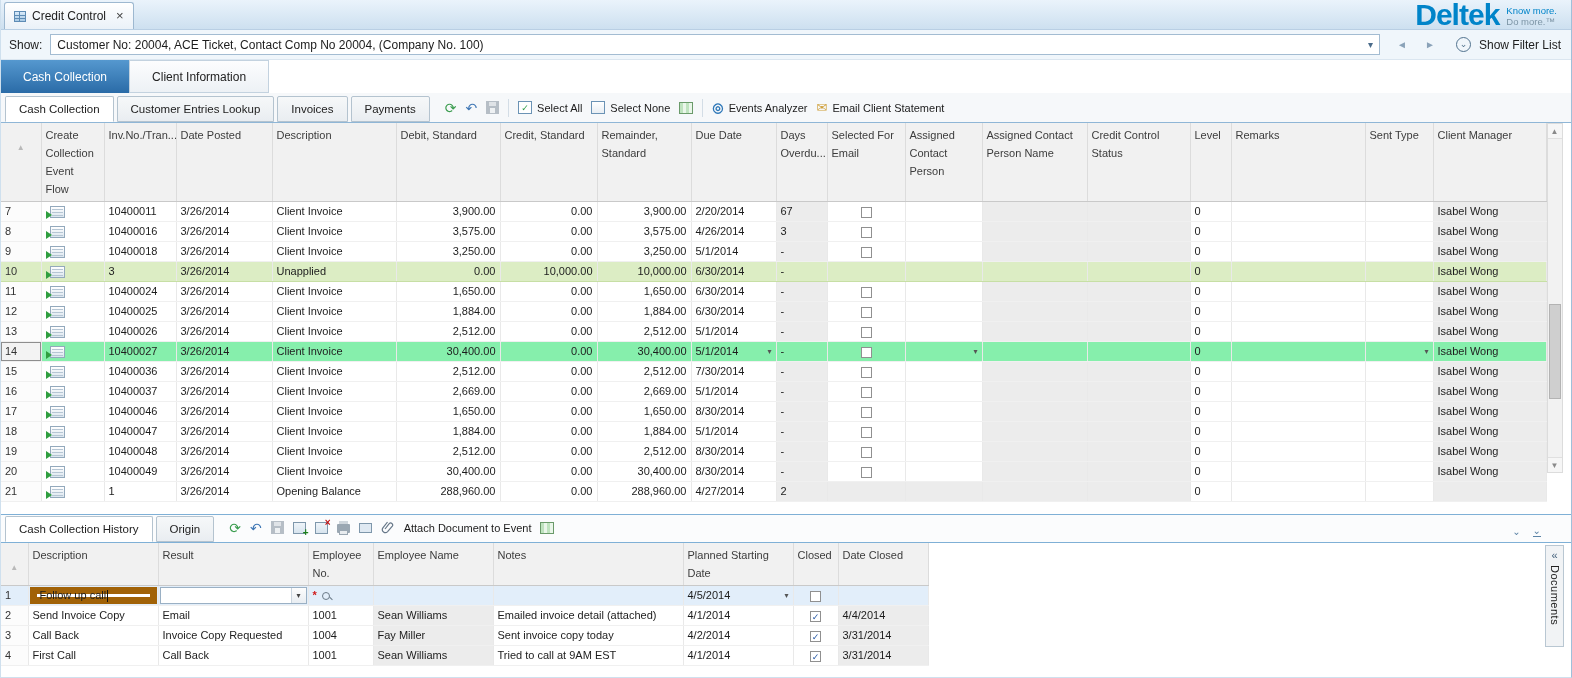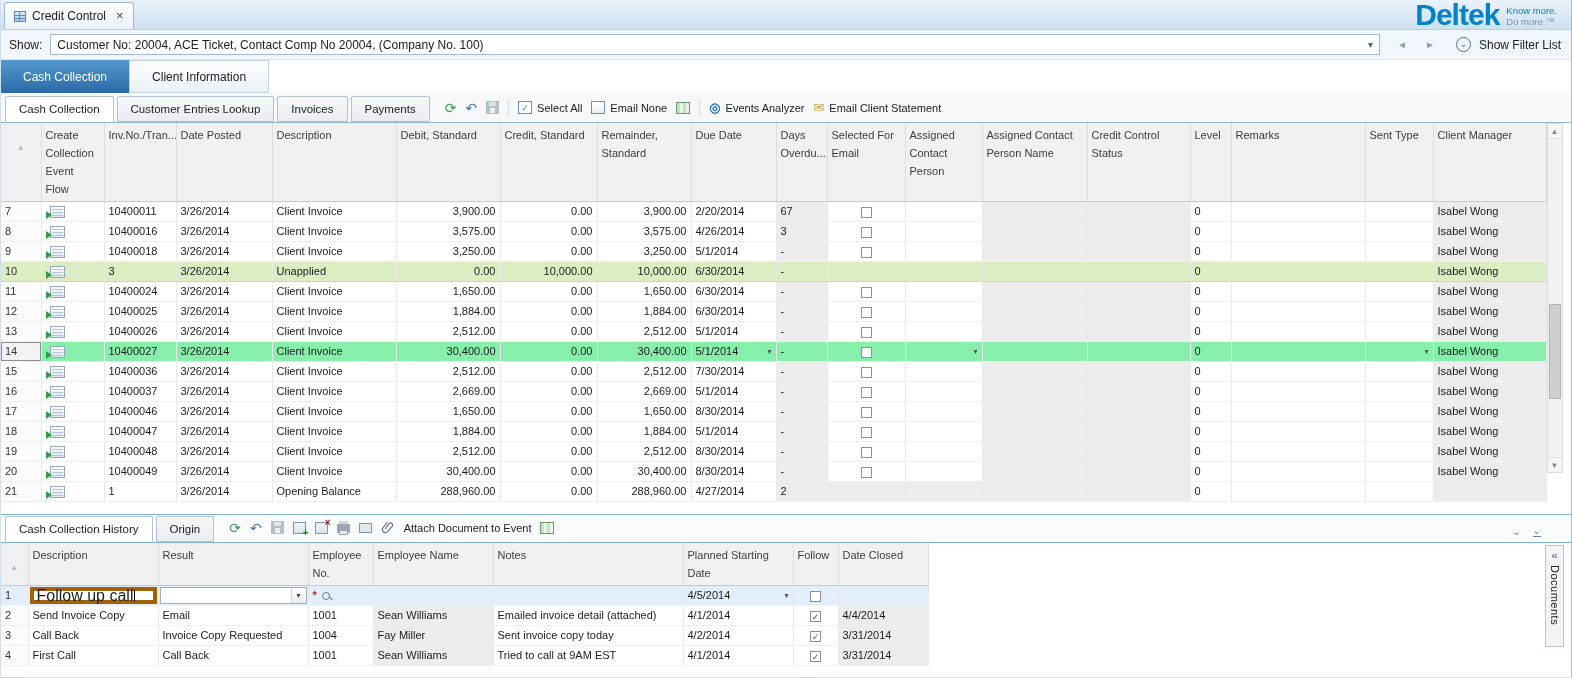--- a/index.html
+++ b/index.html
@@ -97,21 +97,21 @@
 
   
   .bottom-panel { margin-top:12px; border-top:1px solid #7fb0d6; }
   .bp-tabs { height:28px; background:#fbfcfd; border-bottom:1px solid #7fb0d6; display:flex; align-items:flex-end; padding:2px 0 0 4px; position:relative; }
   .bp-chevrons { position:absolute; right:30px; bottom:5px; display:flex; gap:12px; color:#5b83a6; font-size:10px; }
   .chev-box { border-bottom:1px solid #5b83a6; line-height:9px; }
   .hist-grid { width:927px; }
   .hist-grid th { height:32px; }
   tr.edit td, tr.edit td.gray, tr.edit td.num-cell { background:#e2eefa; }
   td.edit-pad { padding:1px; }
-  .edit-box { height:17px; background:#fff; border:4px solid #a16207; display:flex; align-items:center; padding:0 3px; font-size:16px; width:100%; }
+  .edit-box { height:17px; background:#fff; border:7px solid #a16207; display:flex; align-items:center; padding:0 3px; font-size:11px; width:100%; }
   .caret { width:1px; height:12px; background:#111; margin-left:1px; }
   .combo-cell { height:17px; background:#fff; border:1px solid #9ab0c4; position:relative; width:100%; }
   .dd-btn { position:absolute; right:0; top:0; bottom:0; width:15px; display:flex; align-items:center; justify-content:center; font-size:8px; color:#444; border-left:1px solid #c9d4de; background:linear-gradient(#fdfdfd,#e8edf2); }
   .req { color:#d01a1a; font-weight:bold; margin-right:5px; }
   .mag { display:inline-block; width:8px; height:8px; border:1px solid #6b7a88; border-radius:50%; position:relative; vertical-align:middle; }
   .mag::after { content:''; position:absolute; width:4px; height:1px; background:#6b7a88; transform:rotate(45deg); right:-4px; bottom:0; }
 
   
   .doc-strip { position:absolute; right:7px; top:545px; width:19px; height:102px; background:#f1f3f5; border:1px solid #b9c7d2; display:flex; flex-direction:column; align-items:center; padding-top:4px; gap:5px; }
   .chev-left { color:#44617c; font-size:11px; line-height:10px; }
@@ -176,21 +176,21 @@
       <span class="tbi refresh">⟳</span>
       <span class="tbi undo">↶</span>
       <span class="floppy"></span>
       <span class="vsep"></span>
       <button class="tb-btn">
         <span class="sel-icon all">✓</span>
         <span>Select All</span>
       </button>
       <button class="tb-btn">
         <span class="sel-icon none"></span>
-        <span>Email None</span>
+        <span>Select None</span>
       </button>
       <span class="tbl-icon"></span>
       <span class="vsep"></span>
       <button class="tb-btn">
         <span class="target-icon">◎</span>
         <span>Events Analyzer</span>
       </button>
       <button class="tb-btn">
         <span class="env-icon">✉</span>
         <span>Email Client Statement</span>
@@ -600,21 +600,21 @@
       </colgroup>
       <thead>
           <tr id="hist-head-row">
             <th class="num-head"><span class="sort-tri">▲</span></th>
             <th>Description</th>
             <th>Result</th>
             <th>Employee No.</th>
             <th>Employee Name</th>
             <th>Notes</th>
             <th>Planned Starting Date</th>
-            <th>Follow</th>
+            <th>Closed</th>
             <th>Date Closed</th>
           </tr>
         </thead>
       <tbody id="hist-body">
           <tr class="edit">
             <td class="num-cell">1</td>
             <td class="edit-pad">
               <div class="edit-box">Follow up call<span class="caret"></span></div>
             </td>
             <td class="edit-pad">

